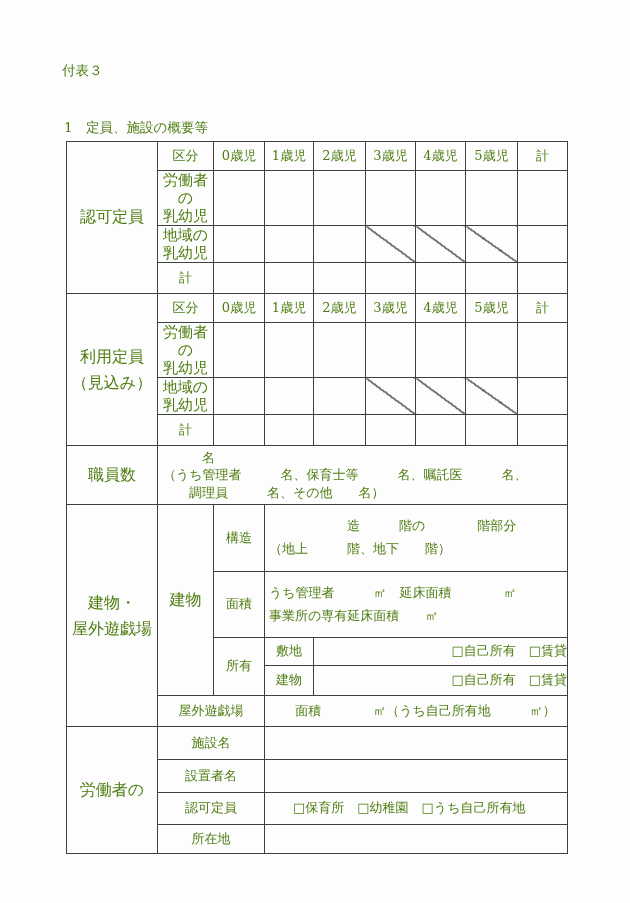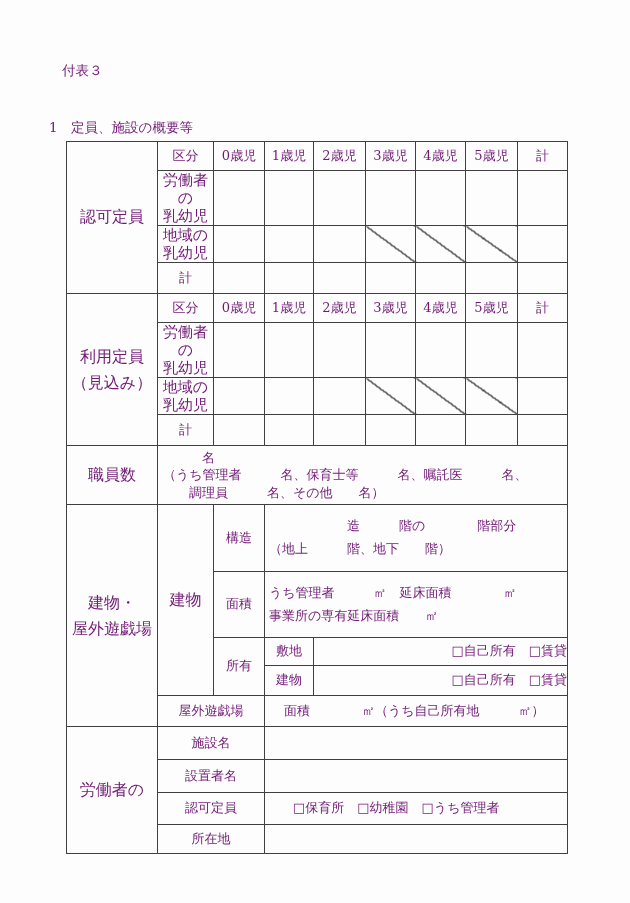--- a/index.html
+++ b/index.html
@@ -1,26 +1,26 @@
 <!DOCTYPE html>
 <html><head>
 <meta charset="utf-8">
 <style>
   html,body{margin:0;padding:0;}
   .page{
     position:relative;
     width:630px;height:903px;
     background:#fdfdfd;
-    color:#701a75;
+    color:#4d7c0f;
     font-family:"DejaVu Serif","Liberation Serif",serif;
     overflow:hidden;
   }
   .appendix{position:absolute;left:62px;top:62px;font-size:13.5px;}
   .doc-title{position:absolute;left:196px;top:82px;font-size:14px;letter-spacing:0.2px;}
-  .section-heading{position:absolute;left:49px;top:119px;font-size:13.5px;}
+  .section-heading{position:absolute;left:64px;top:119px;font-size:13.5px;}
 
   table.main{
     position:absolute;left:66px;top:141px;
     width:501px;
     border-collapse:collapse;
     table-layout:fixed;
   }
   td{
     border:1px solid #404040;
     padding:0;
@@ -31,21 +31,21 @@
     overflow:hidden;
   }
   .lbl{font-size:16px;}
   .two{white-space:pre-line;line-height:1.6;}
   .sm{font-size:15px;line-height:1.2;white-space:pre-line;}
   .lt{text-align:left;white-space:pre-line;}
   .staff{line-height:1.35;padding:2px 2px 2px 5px;}
   .bld{line-height:1.75;padding:2px 8px 2px 4px;}
   .own{text-align:right;padding-left:16px;}
   .type{text-align:left;padding-left:28px;}
-  .pg{text-align:left;padding-left:19px;}
+  .pg{text-align:center;padding-left:19px;}
   .diag{
     background-image:linear-gradient(to top right,
       transparent calc(50% - 0.7px),
       #404040 calc(50% - 0.7px),
       #404040 calc(50% + 0.7px),
       transparent calc(50% + 0.7px));
   }
   .h29{height:29px}.h33{height:33px}.h32{height:32px}.h31{height:31px}
   .h59{height:59px}.h67{height:67px}.h66{height:66px}.h28{height:28px}.h30{height:30px}
 </style>
@@ -198,21 +198,21 @@
       <td class="lbl" rowspan="4">労働者の</td>
       <td colspan="2">施設名</td>
       <td colspan="6"></td>
     </tr>
     <tr class="h33">
       <td colspan="2">設置者名</td>
       <td colspan="6"></td>
     </tr>
     <tr class="h32">
       <td colspan="2">認可定員</td>
-      <td colspan="6" class="type">□保育所　□幼稚園　□うち管理者</td>
+      <td colspan="6" class="type">□保育所　□幼稚園　□うち自己所有地</td>
     </tr>
     <tr class="h29">
       <td colspan="2">所在地</td>
       <td colspan="6"></td>
     </tr>
   </tbody>
     </table>
 
 </div>
 

